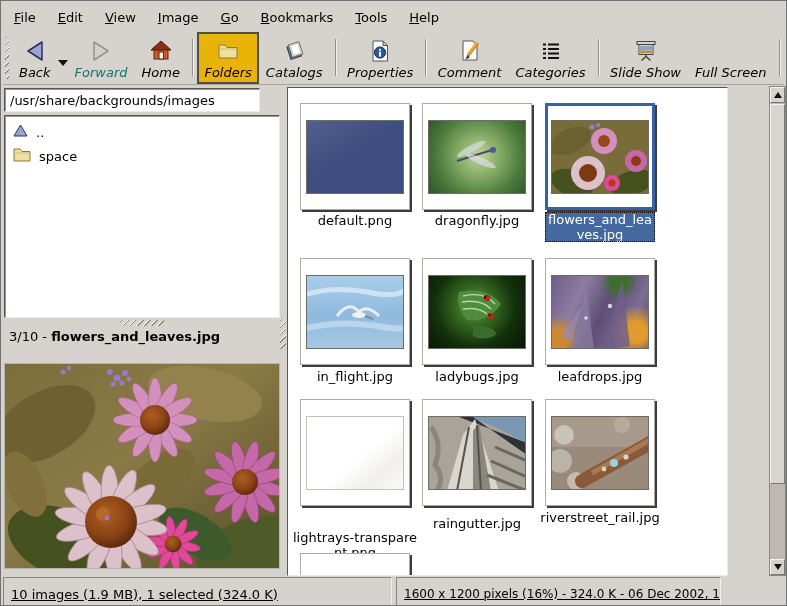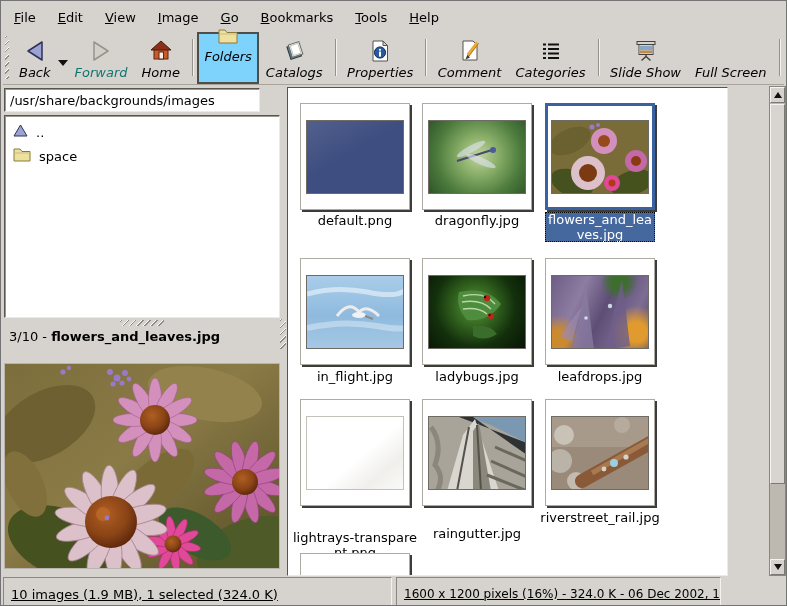--- a/index.html
+++ b/index.html
@@ -12,21 +12,21 @@
   .menu-item { padding:5px 11px; cursor:default; }
   .menu-item .mn { text-decoration:underline; }
 
   
   .toolbar { position:absolute; left:2px; top:31px; right:2px; height:53px; display:flex; align-items:stretch; border-bottom:1px solid #a8a49c; }
   .tgrip { width:8px; margin:4px 3px 5px 2px;
     background:repeating-linear-gradient(135deg,#ffffff 0 1px,#928e86 1px 2px,#d6d3ce 2px 5px); }
   .tbtn { display:flex; flex-direction:column; align-items:center; justify-content:flex-end; padding:3px 7px 4px; gap:2px; }
   .tbtn .tlabel { line-height:14px; white-space:nowrap;font-style:italic; }
   .tbtn.disabled .tlabel { color:#0f766e; }
-  .tbtn.active { border:2px solid #4f4f4a; background:#7dd3fc; padding:1px 5px 18px; }
+  .tbtn.active { border:2px solid #4f4f4a; background:#eab308; padding:1px 5px 2px; }
   .drop-arrow { width:14px; display:flex; align-items:center; justify-content:center; margin-top:10px; }
   .drop-arrow i { width:0; height:0; border-left:5px solid transparent; border-right:5px solid transparent; border-top:6px solid #111; }
   .tsep { width:1px; background:#94918a; margin:7px 5px 8px 5px; box-shadow:1px 0 0 #f4f2ee; }
   .ticon { height:26px; display:flex; align-items:center; }
 
   
   .left-pane { position:absolute; left:3px; top:86px; width:276px; height:489px; }
   .location-entry { position:absolute; left:0; top:1px; width:256px; height:24px; background:#fff;
     border:1px solid; border-color:#58554e #eceae4 #eceae4 #58554e; box-shadow:inset 1px 1px 0 #9c988f;
     font:13px "DejaVu Sans",sans-serif; padding:0 5px; }
@@ -490,21 +490,21 @@
           <polygon points="30,0 98,26 98,38 44,0" fill="#2e3234"></polygon>
           <polygon points="46,2 70,74 18,74 34,18" fill="#d8d6ce"></polygon>
           <polygon points="50,6 62,74 44,74 44,14" fill="#8a877c"></polygon>
           <path d="M40 10 L28 74 M48 8 L52 74" stroke="#55524a" stroke-width="2"></path>
           <path d="M66 30 L98 44 M62 44 L98 60 M58 58 L98 74" stroke="#6a675e" stroke-width="3"></path>
           <path d="M2 10 Q14 26 6 48 Q16 60 8 74" stroke="#8a877c" stroke-width="5" fill="none"></path>
         </svg>
       </div>
         </div>
     </div>
-    <div class="tlab" style="left:189px; top:438px;">raingutter.jpg</div>
+    <div class="tlab" style="left:189px; top:428px;">raingutter.jpg</div>
 
     <div class="tcell" style="left:257px; top:311px;">
       <div class="card">
           <div class="timg img-riverstreet">
         <svg width="98" height="74" viewBox="0 0 98 74">
           <rect width="98" height="74" fill="#9a8a7a"></rect>
           <rect x="0" y="0" width="98" height="30" fill="#a89a8a"></rect>
           <circle cx="12" cy="18" r="10" fill="#d0ccc2" opacity="0.8"></circle>
           <circle cx="8" cy="44" r="12" fill="#c8c4ba" opacity="0.7"></circle>
           <circle cx="24" cy="64" r="9" fill="#d4d0c6" opacity="0.7"></circle>

